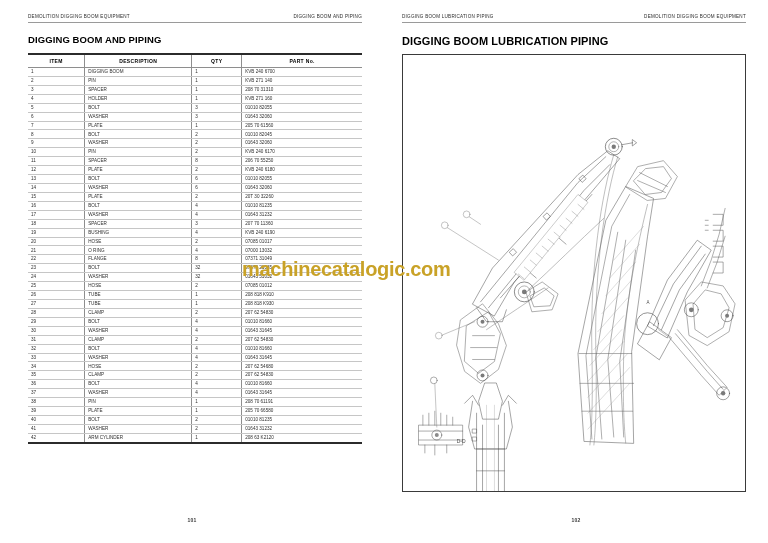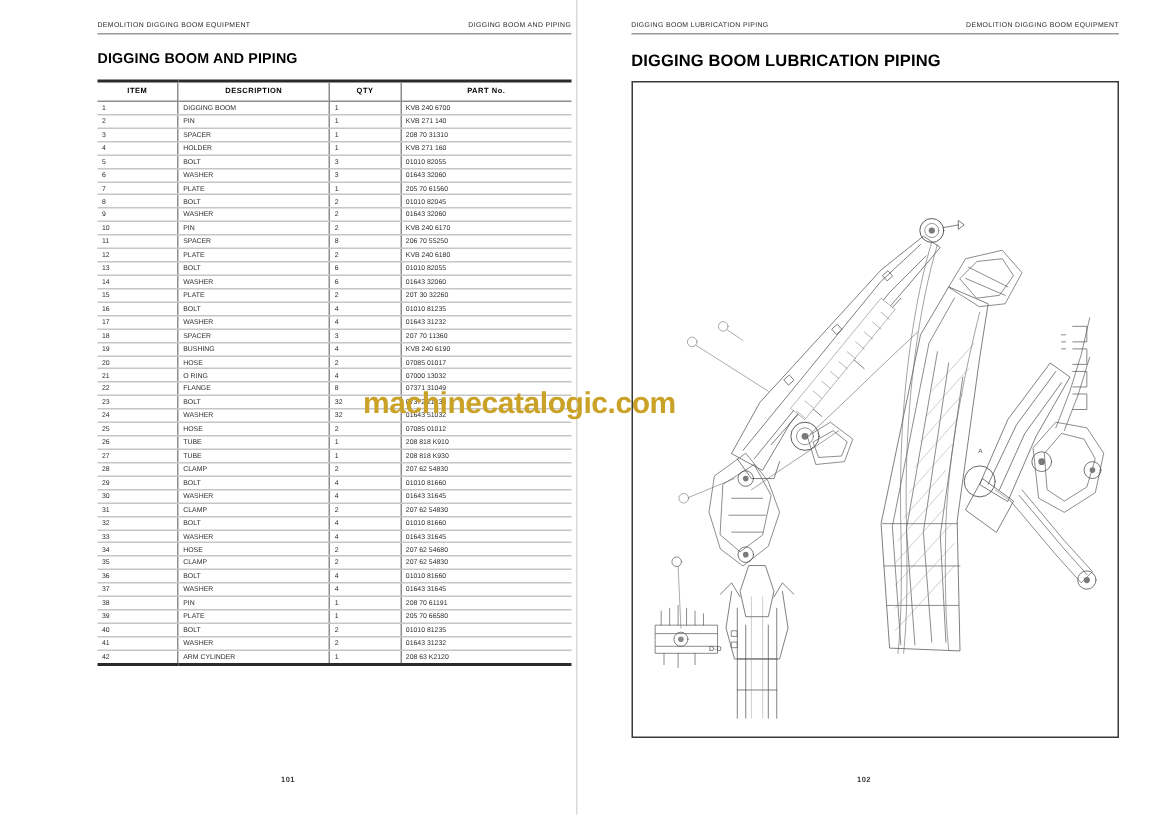--- a/index.html
+++ b/index.html
@@ -16,21 +16,20 @@
     overflow: hidden;
     position: relative;
   }
 
   
   .spread {
     position: absolute;
     inset: 0;
     display: flex;
     flex-direction: row;
-    padding-left: 37px;
   }
   .page {
     position: relative;
     height: 543px;
     background: #ffffff;
     box-sizing: border-box;
   }
   .page-left  { width: 384px; padding: 14px 22px 0 28px; }
   .page-right { width: 384px; padding: 14px 22px 0 18px; }
 

